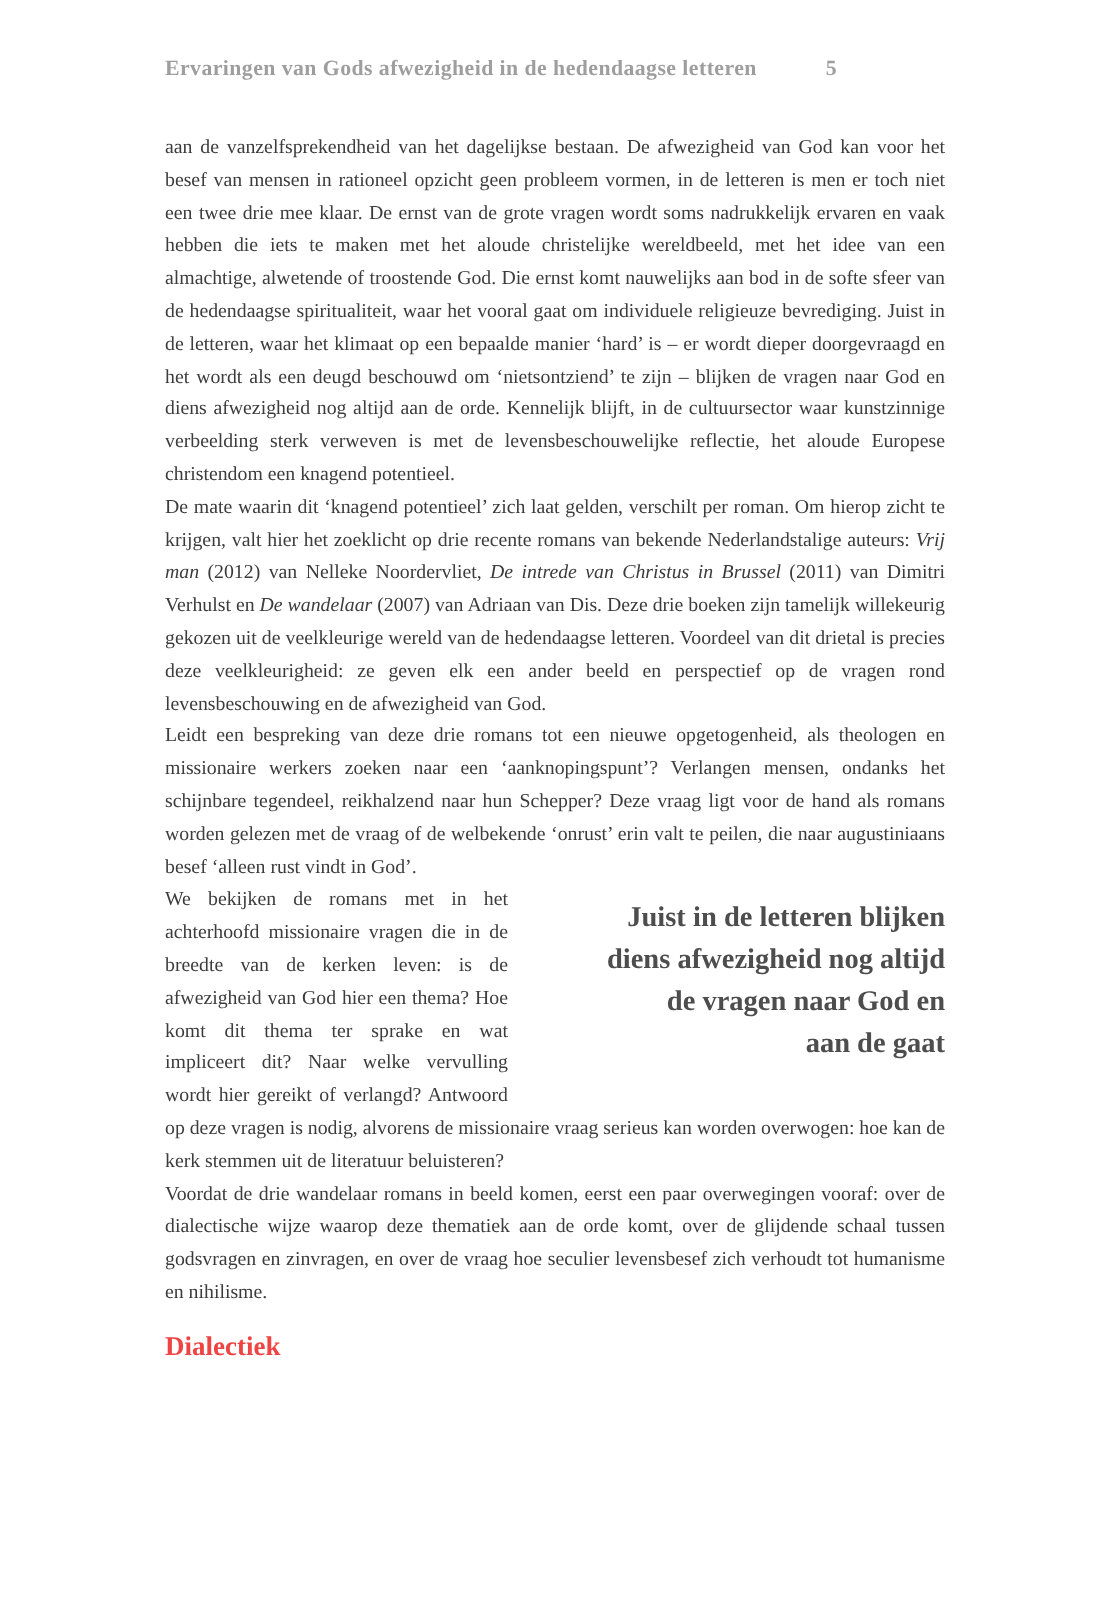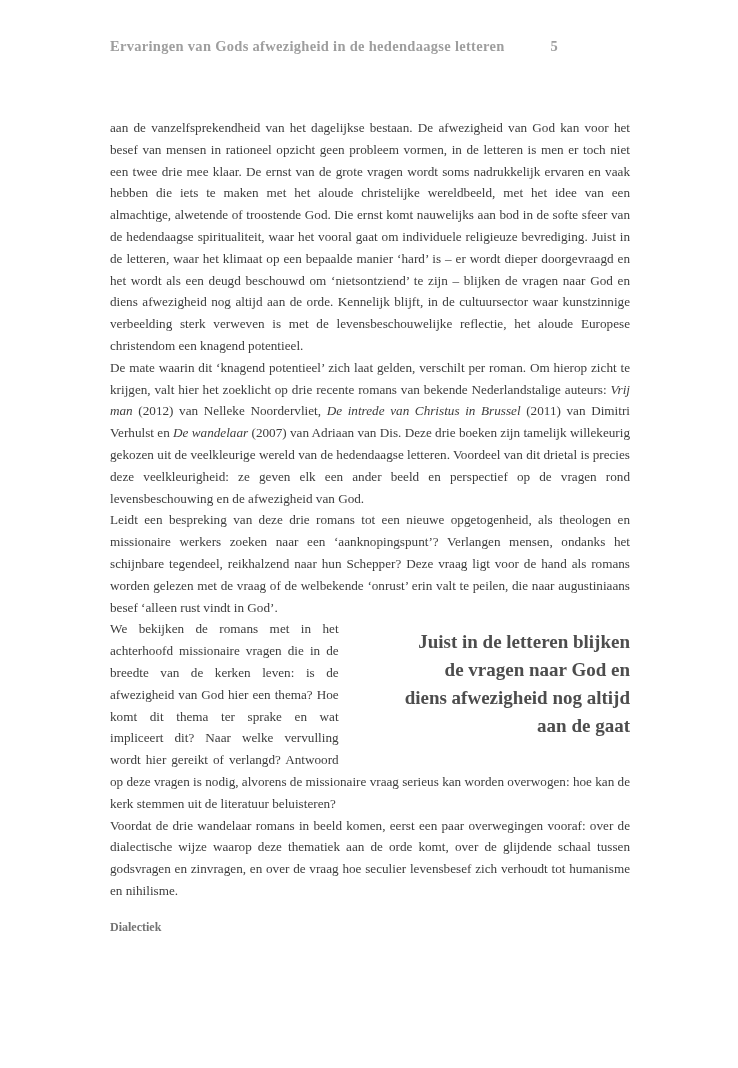--- a/index.html
+++ b/index.html
@@ -27,21 +27,21 @@
     font-weight: bold;
     font-size: 14.5px;
     letter-spacing: 0.3px;
     color: #9e9e9e;
   }
   .page-header .header-title {
     white-space: nowrap;
   }
   .body-text {
     position: absolute;
-    top: 117px;
+    top: 87px;
     left: 110px;
     width: 520px;
     font-size: 13.2px;
     line-height: 21.8px;
     color: #3c3c3c;
     text-align: justify;
     text-justify: inter-word;
     hyphens: auto;
   }
   .para {
@@ -55,24 +55,24 @@
     font-size: 19px;
     line-height: 28px;
     color: #4d4d4d;
   }
   .pullquote-line {
     white-space: nowrap;
     margin-left: 48px;
   }
   .section-heading {
     margin: 15px 0 0 0;
-    font-size: 12px;
+    font-size: 18px;
     line-height: 21.8px;
     font-weight: bold;
-    color: #737373;
+    color: #ef4444;
   }
   em {
     font-style: italic;
   }
 </style>
 </head>
 <body>
 
 <main class="page">
 
@@ -80,22 +80,22 @@
     <span class="header-title">Ervaringen van Gods afwezigheid in de hedendaagse letteren</span>
     <span class="page-number">5</span>
   </header>
 
   <section class="body-text" id="body-text">
       <p class="para"><span>aan de vanzelfsprekendheid van het dagelijkse bestaan. De afwezigheid van God kan voor het besef van mensen in rationeel opzicht geen probleem vormen, in de letteren is men er toch niet een twee drie mee klaar. De ernst van de grote vragen wordt soms nadrukkelijk ervaren en vaak hebben die iets te maken met het aloude christelijke wereldbeeld, met het idee van een almachtige, alwetende of troostende God. Die ernst komt nauwelijks aan bod in de softe sfeer van de hedendaagse spiritualiteit, waar het vooral gaat om individuele religieuze bevrediging. Juist in de letteren, waar het klimaat op een bepaalde manier ‘hard’ is – er wordt dieper doorgevraagd en het wordt als een deugd beschouwd om ‘nietsontziend’ te zijn – blijken de vragen naar God en diens afwezigheid nog altijd aan de orde. Kennelijk blijft, in de cultuursector waar kunstzinnige verbeelding sterk verweven is met de levensbeschouwelijke reflectie, het aloude Europese christendom een knagend potentieel.</span></p>
       <p class="para"><span>De mate waarin dit ‘knagend potentieel’ zich laat gelden, verschilt per roman. Om hierop zicht te krijgen, valt hier het zoeklicht op drie recente romans van bekende Nederlandstalige auteurs: </span><em>Vrij man</em><span> (2012) van Nelleke Noordervliet, </span><em>De intrede van Christus in Brussel</em><span> (2011) van Dimitri Verhulst en </span><em>De wandelaar</em><span> (2007) van Adriaan van Dis. Deze drie boeken zijn tamelijk willekeurig gekozen uit de veelkleurige wereld van de hedendaagse letteren. Voordeel van dit drietal is precies deze veelkleurigheid: ze geven elk een ander beeld en perspectief op de vragen rond levensbeschouwing en de afwezigheid van God.</span></p>
       <p class="para"><span>Leidt een bespreking van deze drie romans tot een nieuwe opgetogenheid, als theologen en missionaire werkers zoeken naar een ‘aanknopingspunt’? Verlangen mensen, ondanks het schijnbare tegendeel, reikhalzend naar hun Schepper? Deze vraag ligt voor de hand als romans worden gelezen met de vraag of de welbekende ‘onrust’ erin valt te peilen, die naar augustiniaans besef ‘alleen rust vindt in God’.</span></p>
       <aside class="pullquote">
         <div class="pullquote-line">Juist in de letteren blijken</div>
+        <div class="pullquote-line">diens afwezigheid nog altijd</div>
         <div class="pullquote-line">de vragen naar God en</div>
-        <div class="pullquote-line">diens afwezigheid nog altijd</div>
         <div class="pullquote-line">aan de gaat</div>
       </aside>
       <p class="para"><span>We bekijken de romans met in het achterhoofd missionaire vragen die in de breedte van de kerken leven: is de afwezigheid van God hier een thema? Hoe komt dit thema ter sprake en wat impliceert dit? Naar welke vervulling wordt hier gereikt of verlangd? Antwoord op deze vragen is nodig, alvorens de missionaire vraag serieus kan worden overwogen: hoe kan de kerk stemmen uit de literatuur beluisteren?</span></p>
       <p class="para"><span>Voordat de drie wandelaar romans in beeld komen, eerst een paar overwegingen vooraf: over de dialectische wijze waarop deze thematiek aan de orde komt, over de glijdende schaal tussen godsvragen en zinvragen, en over de vraag hoe seculier levensbesef zich verhoudt tot humanisme en nihilisme.</span></p>
       <h2 class="section-heading">Dialectiek</h2>
     </section>
 
 </main>
 
 </body></html>

